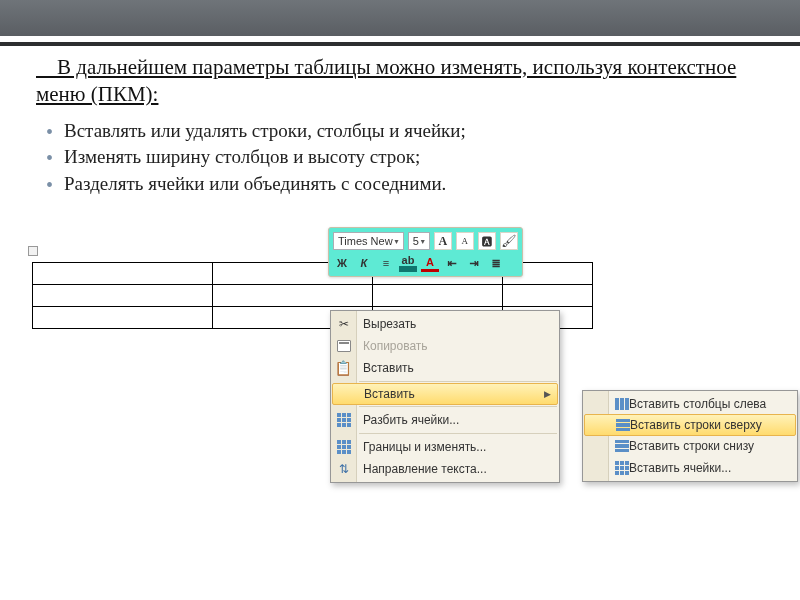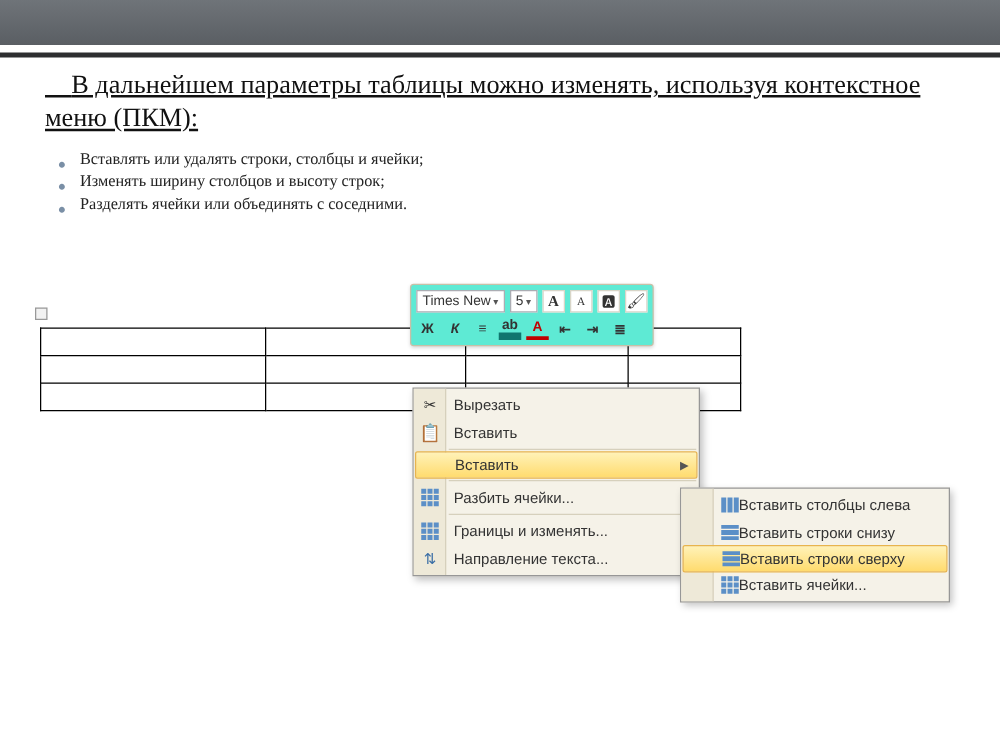--- a/index.html
+++ b/index.html
@@ -2,21 +2,21 @@
 <html><head>
 <meta charset="utf-8">
 <style>
 * { box-sizing: border-box; margin: 0; padding: 0; }
 body { width: 800px; height: 600px; font-family: Georgia, serif; background: #fff; position: relative; overflow: hidden; }
 .top-band { height: 36px; background: linear-gradient(#6f7479, #5a5e63); }
 .hr-line { height: 4px; background: #2d2e30; margin: 6px 0 4px 0; }
 .content { padding: 4px 36px 0 36px; }
 .lead { font-size: 21px; line-height: 1.28; color: #111; text-decoration: underline; }
 .bullets { margin: 10px 0 0 10px; list-style: none; }
-.bullets li { font-size: 13px; line-height: 1.4; color: #222; padding-left: 18px; position: relative; font-family: Liberation Serif, serif; }
+.bullets li { font-size: 19px; line-height: 1.4; color: #222; padding-left: 18px; position: relative; font-family: Liberation Serif, serif; }
 .bullets li:before { content: "•"; position: absolute; left: 0; top: 0; color: #7a8fa6; font-size: 20px; }
 
 .word-area { position: absolute; left: 28px; top: 232px; width: 744px; }
 
 .doc-table { position: absolute; left: 4px; top: 30px; border-collapse: collapse; }
 .doc-table td { border: 1px solid #000; height: 22px; }
 .corner { position: absolute; left: 0; top: 14px; width: 10px; height: 10px; border: 1px solid #999; background: #f2f2f2; }
 
 .mini-tb { position: absolute; left: 300px; top: -5px; background: #5eead4; border: 1px solid #c8c0a8; border-radius: 3px; padding: 3px 4px; font-family: Tahoma, sans-serif; font-size: 11px; color: #333; box-shadow: 0 1px 3px rgba(0,0,0,.15); }
 .mini-tb .row { display: flex; align-items: center; gap: 4px; height: 20px; }
@@ -28,21 +28,21 @@
 .ctx-menu { position: absolute; left: 302px; top: 78px; width: 230px; background: #f5f2e8; border: 1px solid #979797; font-family: Tahoma, sans-serif; font-size: 12px; color: #333; box-shadow: 2px 3px 6px rgba(0,0,0,.25); }
 .ctx-menu .iconcol { position: absolute; left: 0; top: 0; bottom: 0; width: 26px; background: #eee9d8; border-right: 1px solid #d6d0bc; }
 .ctx-menu .items { position: relative; padding: 2px 0; }
 .ctx-menu .mi { position: relative; height: 22px; display: flex; align-items: center; padding-left: 32px; padding-right: 20px; cursor: default; }
 .ctx-menu .mi.disabled { color: #a8a49a; }
 .ctx-menu .mi .arw { position: absolute; right: 6px; font-size: 9px; color: #555; }
 .ctx-menu .sep { height: 1px; background: #d6d0bc; margin: 2px 2px 2px 28px; }
 .ctx-menu .mi.sel { background: linear-gradient(#fff2b8, #ffdb6e); border: 1px solid #e8b44d; border-radius: 2px; margin: -1px 1px; padding-left: 31px; }
 .ctx-menu .icn { position: absolute; left: 4px; width: 18px; height: 16px; display: flex; align-items: center; justify-content: center; }
 
-.submenu { position: absolute; left: 516px; top: 158px; width: 216px; background: #f5f2e8; border: 1px solid #979797; font-family: Tahoma, sans-serif; font-size: 12px; color: #333; box-shadow: 2px 3px 6px rgba(0,0,0,.25); }
+.submenu { position: absolute; left: 554px; top: 158px; width: 216px; background: #f5f2e8; border: 1px solid #979797; font-family: Tahoma, sans-serif; font-size: 12px; color: #333; box-shadow: 2px 3px 6px rgba(0,0,0,.25); }
 .submenu .iconcol { position: absolute; left: 0; top: 0; bottom: 0; width: 26px; background: #eee9d8; border-right: 1px solid #d6d0bc; }
 .submenu .items { position: relative; padding: 2px 0; }
 .submenu .mi { position: relative; height: 22px; display: flex; align-items: center; padding-left: 32px; cursor: default; }
 .submenu .mi.sel { background: linear-gradient(#fff2b8, #ffdb6e); border: 1px solid #e8b44d; border-radius: 2px; margin: -1px 1px; padding-left: 31px; }
 .sc-icon { width:14px; height:12px; background: #fff; border:1px solid #888; border-radius:1px; position:relative; }
 .sc-icon:after{content:"";position:absolute;left:1px;right:1px;top:1px;height:2px;background:#888;}
 .clip-icon{color:#6b6b6b;font-size:14px;transform:scaleX(-1);}
 .tbl-icon{display:grid;grid-template-columns:repeat(3,4px);grid-template-rows:repeat(3,4px);gap:1px;}
 .tbl-icon span{background:#5b8fc7;}
 .col-icon{width:14px;height:12px;display:flex;gap:1px;}
@@ -128,20 +128,26 @@
     </div>
   </div>
 
   <div class="ctx-menu">
     <div class="iconcol"></div>
     <div class="items">
       <div class="mi">
         <span class="icn">✂</span>
         <span>Вырезать</span>
       </div>
+      <div class="mi disabled">
+        <span class="icn">
+            <span class="sc-icon"></span>
+          </span>
+        <span>Копировать</span>
+      </div>
       <div class="mi">
         <span class="icn clip-icon">📋</span>
         <span>Вставить</span>
       </div>
       <div class="sep"></div>
       <div class="mi sel">
         <span>Вставить</span>
           <span class="arw">▶</span>
       </div>
       <div class="sep"></div>
@@ -191,40 +197,40 @@
       <div class="mi">
         <span class="icn">
             <span class="col-icon">
               <span></span>
               <span></span>
               <span></span>
             </span>
           </span>
         <span>Вставить столбцы слева</span>
       </div>
-      <div class="mi">
+      <div class="mi sel">
         <span class="icn">
             <span class="row-icon">
               <span></span>
               <span></span>
               <span></span>
             </span>
           </span>
+        <span>Вставить строки сверху</span>
+      </div>
+      <div class="mi">
+        <span class="icn">
+            <span class="row-icon">
+              <span></span>
+              <span></span>
+              <span></span>
+            </span>
+          </span>
         <span>Вставить строки снизу</span>
       </div>
-      <div class="mi sel">
-        <span class="icn">
-            <span class="row-icon">
-              <span></span>
-              <span></span>
-              <span></span>
-            </span>
-          </span>
-        <span>Вставить строки сверху</span>
-      </div>
       <div class="mi">
         <span class="icn">
             <span class="tbl-icon">
               <span></span>
               <span></span>
               <span></span>
               <span></span>
               <span></span>
               <span></span>
               <span></span>

